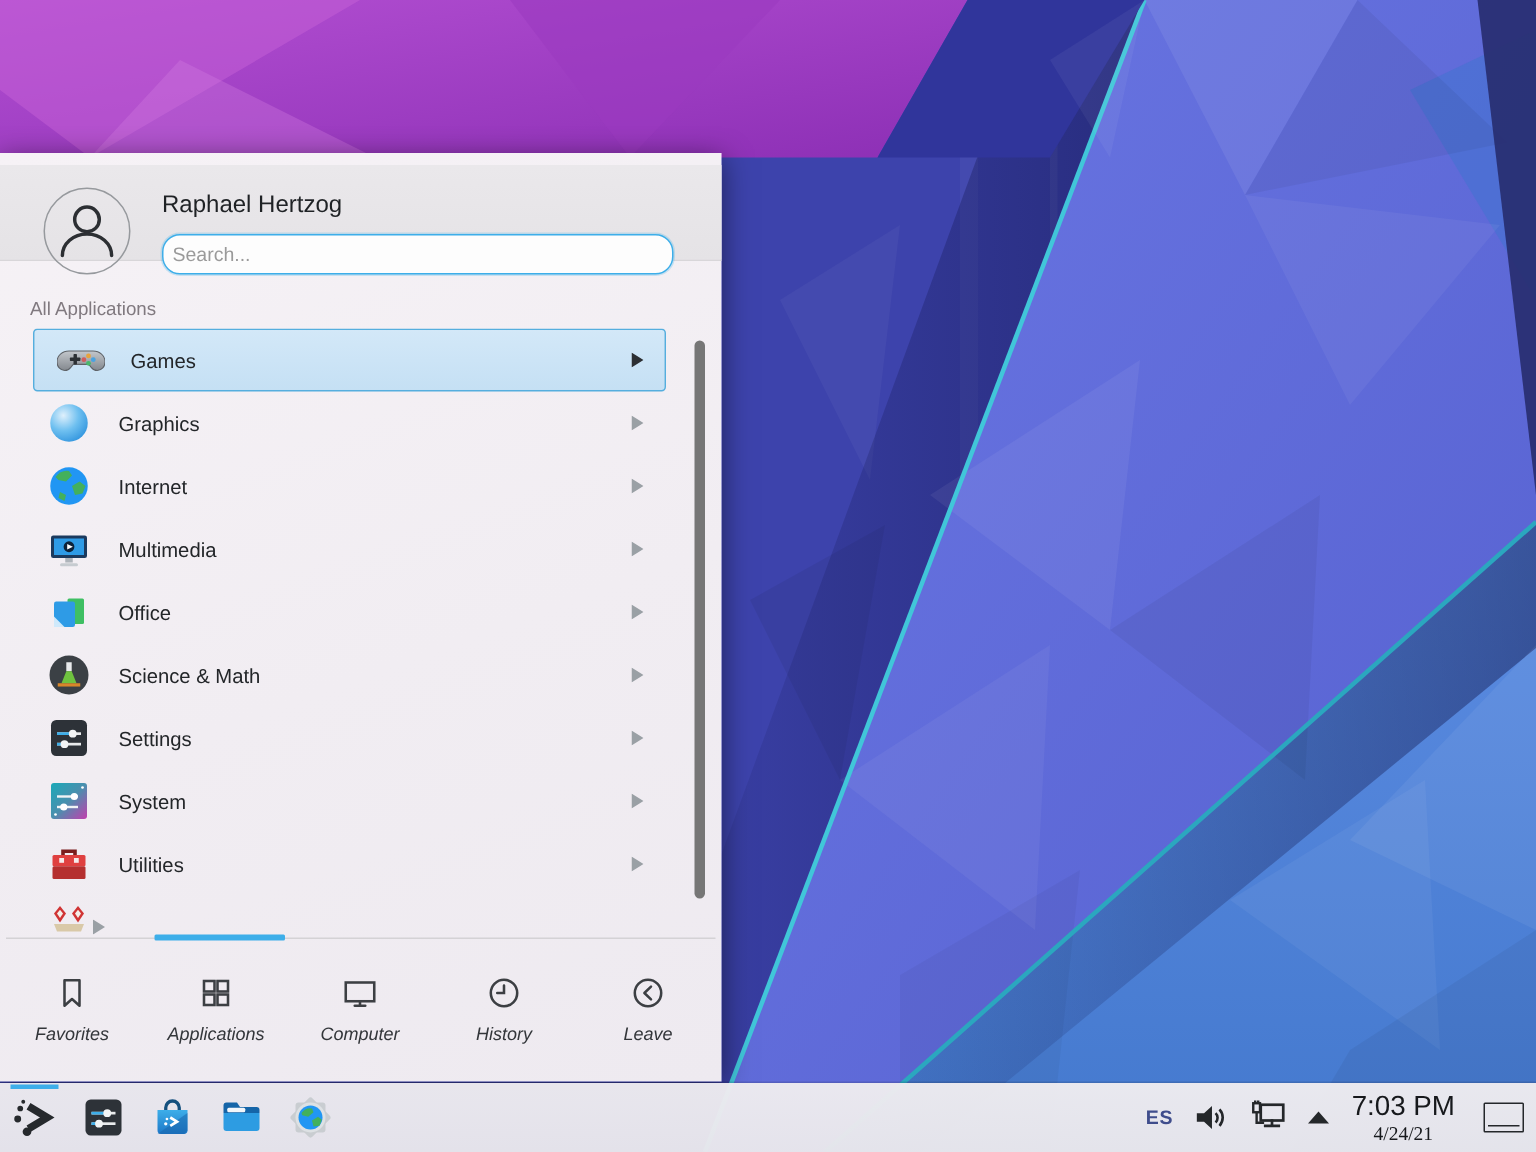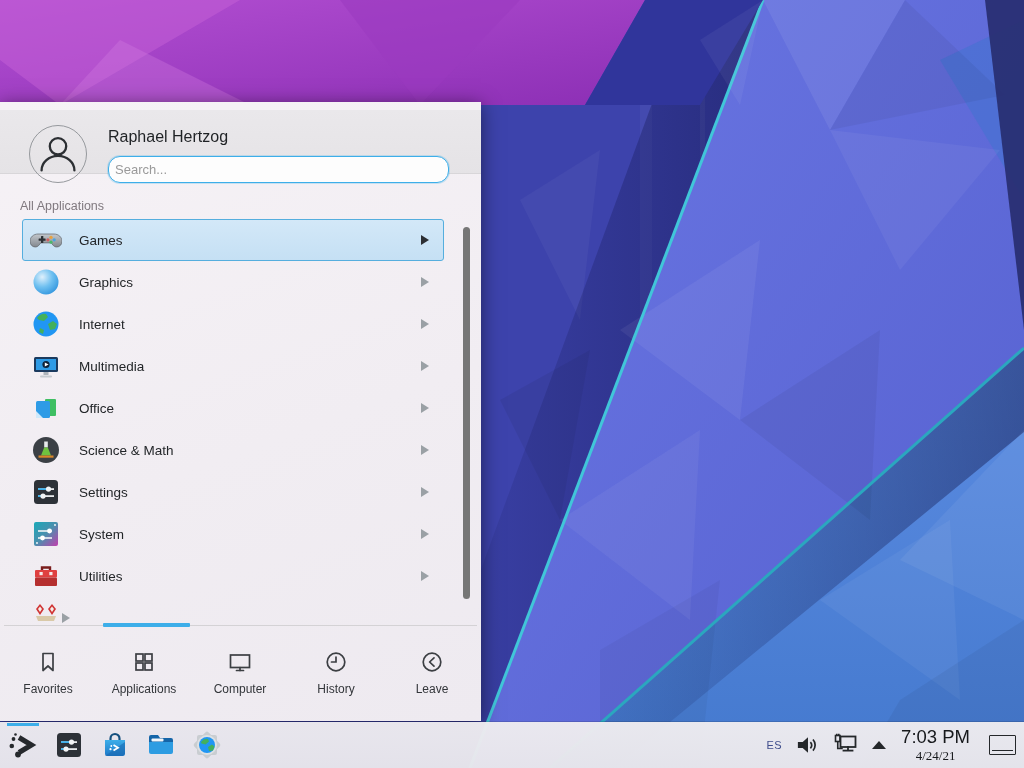--- a/index.html
+++ b/index.html
@@ -42,47 +42,48 @@
   .category-list {
     position:absolute; left:0; top:117px; right:0; height:406px; overflow:hidden;
   }
   .cat-row {
     position:relative; margin:0 37px 0 22px; height:42px;
     display:flex; align-items:center; border:1px solid transparent; border-radius:3px;
   }
   .cat-row.selected {
     background:linear-gradient(#d3e8f8,#c5e0f4);
     border:1px solid #55aede;
+    padding-left:8px;
   }
   .cat-icon { width:32px; height:32px; margin-left:7px; flex:0 0 32px; display:flex; align-items:center; justify-content:center; }
   .cat-label { margin-left:17px; font-size:13.5px; color:#232629; flex:1; }
   .cat-arrow { width:8px; height:10px; margin-right:14px; }
   .scrollbar {
     position:absolute; right:11px; top:8px; width:7px; height:372px;
     background:#767676; border-radius:3.5px;
   }
 
   .tab-separator { position:absolute; left:4px; right:4px; top:523px; height:1px; background:#d4d2d5; }
   .tab-indicator { position:absolute; left:103px; top:521px; width:87px; height:4px; background:#3daee9; border-radius:1px; }
 
   .tabbar { position:absolute; left:0; right:0; top:527px; height:82px; display:flex; }
-  .tab { width:96px; display:flex; flex-direction:column; align-items:center; justify-content:center; gap:7px; padding-top:4px; }
+  .tab { width:96px; display:flex; flex-direction:column; align-items:center; justify-content:center; gap:7px; padding-top:4px;font-style:italic; }
   .tab-label { font-size:12px; color:#33363a; }
 
   
   .taskbar {
     position:absolute; left:0; top:722px; width:1024px; height:46px;
     background:linear-gradient(rgba(238,236,240,.97), rgba(233,231,236,.97));
     display:flex; align-items:center; z-index:6;
     box-shadow:0 -1px 0 rgba(0,0,0,.12);
   }
   .tb-slot { width:46px; height:46px; position:relative; display:flex; align-items:center; justify-content:center; }
   .tb-active-line { position:absolute; top:1px; left:7px; width:32px; height:3px; background:#3daee9; }
   .tray { margin-left:auto; display:flex; align-items:center; gap:13px; padding-right:8px; }
-  .kbd-layout { font-size:11px; font-weight:normal; color:#3f4d8c; letter-spacing:.5px; }
+  .kbd-layout { font-size:13px; font-weight:bold; color:#3f4d8c; letter-spacing:.5px; }
   .caret-up { width:0; height:0; border-left:7px solid transparent; border-right:7px solid transparent; border-bottom:8px solid #24272a; }
   .clock { text-align:center; color:#17191c; line-height:1.1; padding:0 2px; }
   .clock-time { font-size:18.5px; }
   .clock-date { font-size:13px; margin-top:1px;font-family:Liberation Serif, serif; }
   .show-desktop { width:27px; height:20px; border:1.6px solid #24272a; border-radius:1px; position:relative; background:transparent; margin-left:4px; }
   .show-desktop::after { content:""; position:absolute; left:2px; right:2px; bottom:2.5px; height:1.6px; background:#24272a; }
 </style>
 </head>
 <body>
 

